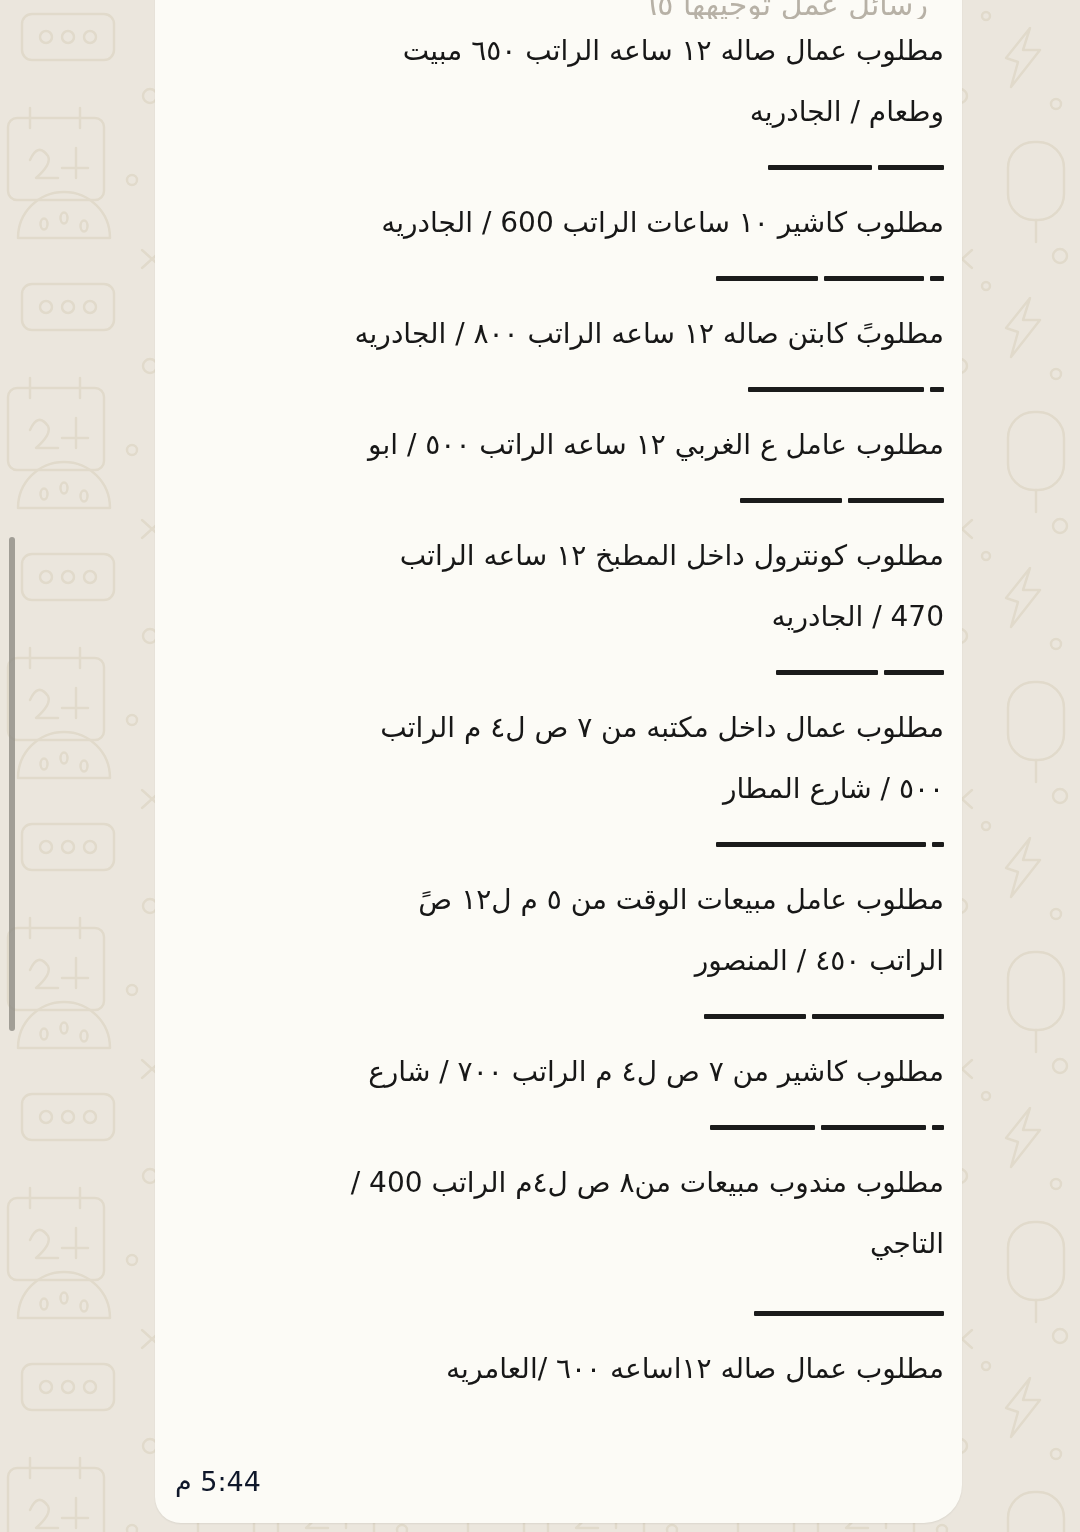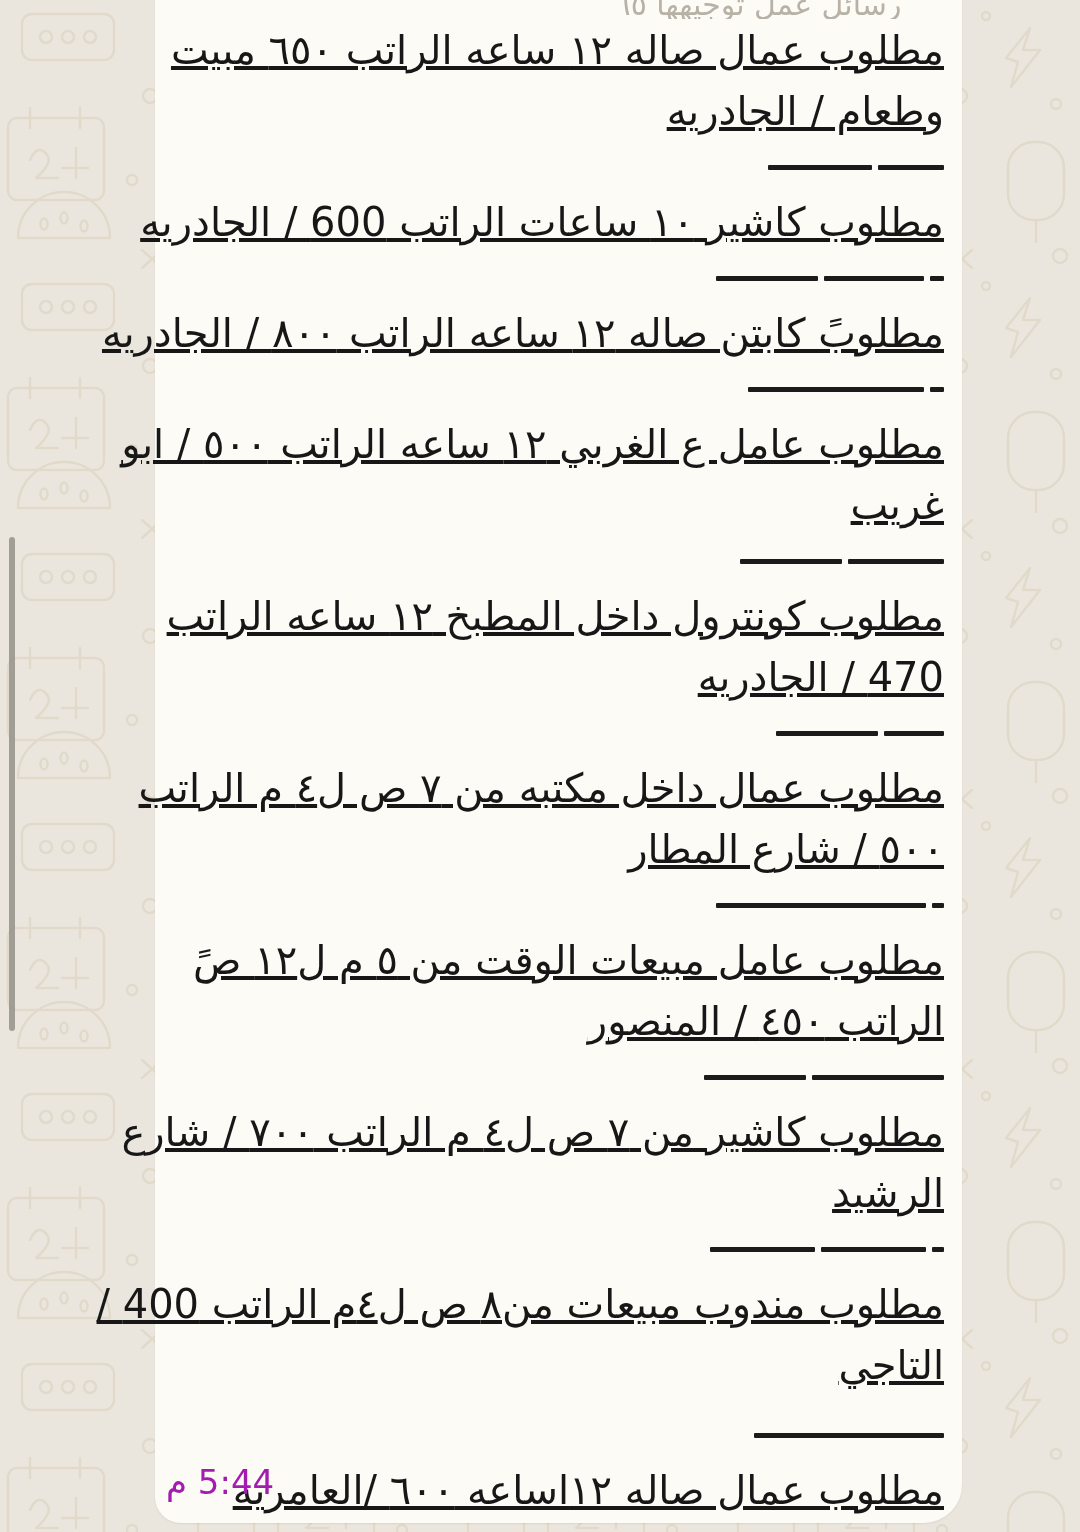--- a/index.html
+++ b/index.html
@@ -12,43 +12,42 @@
   .wallpaper{position:absolute;left:0;top:0;width:1080px;height:1532px;display:block;}
   
   .bubble{
     position:absolute;left:155px;top:-40px;width:807px;height:1563px;
     background:#fcfbf6;
     border-radius:0 0 38px 26px;
     box-shadow:0 1px 2px rgba(0,0,0,0.07);
   }
   .clip-line{
     position:absolute;top:40px;right:34px;width:340px;height:19px;
-    overflow:hidden;direction:rtl;text-align:center;
+    overflow:hidden;direction:rtl;text-align:right;
   }
   .clip-line span{
     display:inline-block;margin-top:-17px;
     font-size:30px;line-height:34px;color:#b7b1a6;white-space:nowrap;
   }
   .msg{
     direction:rtl;text-align:right;
     padding:60px 18px 0 30px;
     color:#171717;
   }
   .line{
-    font-size:40px;line-height:61px;height:61px;
+    font-size:28px;line-height:61px;height:61px;
     white-space:nowrap;
-    text-decoration:underline;
   }
   .sep{
     height:50px;display:flex;align-items:center;gap:6px;
   }
   .seg{height:5px;background:#1b1b1b;border-radius:1px;flex:0 0 auto;}
   .time{
-    position:absolute;left:11px;bottom:26px;
-    direction:rtl;font-size:34px;color:#a21caf;line-height:30px;
+    position:absolute;left:20px;bottom:26px;
+    direction:rtl;font-size:27px;color:#0f172a;line-height:30px;
   }
   .scrollbar{
     position:absolute;left:9px;top:537px;width:6px;height:494px;
     background:#8f8c85;opacity:.8;border-radius:3px;
   }
 </style>
 </head>
 <body>
 
 <div class="screen">
@@ -112,21 +111,20 @@
           <span class="seg" style="width: 14px;"></span>
           <span class="seg" style="width: 100px;"></span>
           <span class="seg" style="width: 102px;"></span>
         </div>
         <div class="line">مطلوبً كابتن صاله ١٢ ساعه الراتب ٨٠٠ / الجادريه</div>
         <div class="sep">
           <span class="seg" style="width: 14px;"></span>
           <span class="seg" style="width: 176px;"></span>
         </div>
         <div class="line">مطلوب عامل ع الغربي ١٢ ساعه الراتب ٥٠٠ / ابو</div>
-        <div class="line">غريب</div>
         <div class="sep">
           <span class="seg" style="width: 96px;"></span>
           <span class="seg" style="width: 102px;"></span>
         </div>
         <div class="line">مطلوب كونترول داخل المطبخ ١٢ ساعه الراتب</div>
         <div class="line">470 / الجادريه</div>
         <div class="sep">
           <span class="seg" style="width: 60px;"></span>
           <span class="seg" style="width: 102px;"></span>
         </div>
@@ -136,21 +134,20 @@
           <span class="seg" style="width: 12px;"></span>
           <span class="seg" style="width: 210px;"></span>
         </div>
         <div class="line">مطلوب عامل مبيعات الوقت من ٥ م ل١٢ صً</div>
         <div class="line">الراتب ٤٥٠ / المنصور</div>
         <div class="sep">
           <span class="seg" style="width: 132px;"></span>
           <span class="seg" style="width: 102px;"></span>
         </div>
         <div class="line">مطلوب كاشير من ٧ ص ل٤ م الراتب ٧٠٠ / شارع</div>
-        <div class="line">الرشيد</div>
         <div class="sep">
           <span class="seg" style="width: 12px;"></span>
           <span class="seg" style="width: 105px;"></span>
           <span class="seg" style="width: 105px;"></span>
         </div>
         <div class="line">مطلوب مندوب مبيعات من٨ ص ل٤م الراتب 400 /</div>
         <div class="line">التاجي</div>
         <div class="sep" style="margin-top: 14px;">
           <span class="seg" style="width: 190px;"></span>
         </div>

